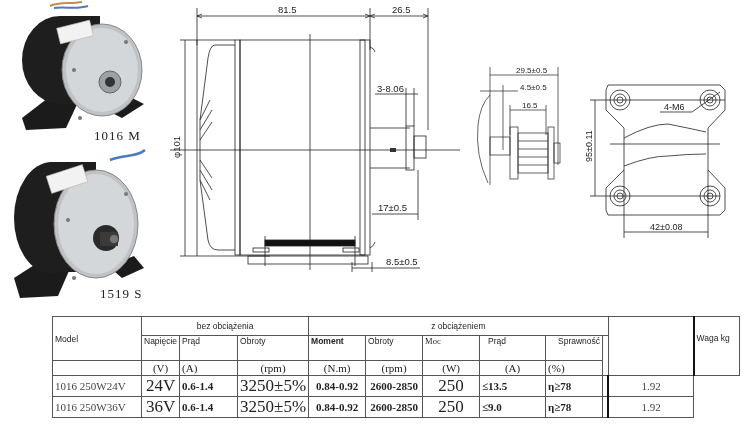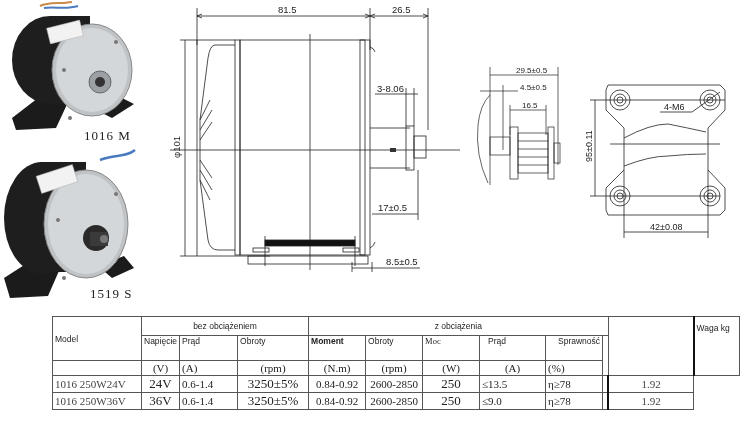--- a/index.html
+++ b/index.html
@@ -1,27 +1,27 @@
 <!DOCTYPE html>
 <html><head>
 <meta charset="utf-8">
 <style>
   html, body { margin:0; padding:0; background:#ffffff; }
   body { width:750px; height:426px; position:relative; overflow:hidden; font-family:"Liberation Sans", sans-serif; color:#111; }
-  .photo { position:absolute; left:0; width:150px; background:#fff; }
+  .photo { position:absolute; left:10px; width:150px; background:#fff; }
   .photo svg { display:block; }
   .photo-label { position:absolute; font-family:"Liberation Serif", serif; font-size:13px; color:#222; letter-spacing:1px; }
   .drawing { position:absolute; }
   .dim { font-family:"Liberation Sans", sans-serif; font-size:9.5px; fill:#222; }
   .spec-table { position:absolute; left:52px; top:316px; border-collapse:collapse; font-size:9px; }
   .spec-table td { border:1px solid #555; padding:0 2px; vertical-align:middle; height:14px; }
   .hdr { font-family:"Liberation Sans", sans-serif; font-size:8.5px; color:#222; }
   .unit { font-family:"Liberation Serif", serif; font-size:11px; text-align:center; color:#222; }
-  .val { font-family:"Liberation Serif", serif; font-size:13px; color:#222; }
-  .bold { font-weight:normal; font-size:11px;margin-left:12px; }
+  .val { font-family:"Liberation Serif", serif; font-size:17px; color:#222; }
+  .bold { font-weight:bold; font-size:11px;margin-left:12px; }
   .model { font-family:"Liberation Serif", serif; font-size:11px; color:#444; }
   .center { text-align:center; }
   .thick-left { border-left:2px solid #111 !important; }
 </style>
 </head>
 <body>
 
 <div class="photo" style="top:0;height:148px;">
   <svg width="150" height="148" viewBox="0 0 150 148">
     <path d="M40 6 C 48 2, 60 4, 72 2" stroke="#c98a4a" stroke-width="2" fill="none"></path>
@@ -186,24 +186,24 @@
   </g>
   <text class="dim" x="84" y="50" style="font-size:9px">4-M6</text>
   <text class="dim" x="12" y="102" transform="rotate(-90 12 102)" style="font-size:9px">95±0.11</text>
   <text class="dim" x="70" y="170" style="font-size:9px">42±0.08</text>
 </svg>
 
 <table class="spec-table">
   <tbody>
       <tr>
     <td rowspan="2" class="hdr" style="width:84px;">Model</td>
-    <td colspan="3" class="hdr center" style="height:18px;">bez obciążeniem</td>
-    <td colspan="6" class="hdr center">z obciążenia</td>
+    <td colspan="3" class="hdr center" style="height:18px;">bez obciążenia</td>
+    <td colspan="6" class="hdr center">z obciążeniem</td>
     <td rowspan="3" style="width:80px;"></td>
-    <td rowspan="3" class="hdr thick-left" style="width:40px;vertical-align:top;padding-top:6px;">Waga kg</td>
+    <td rowspan="3" class="hdr thick-left" style="width:40px;vertical-align:top;padding-top:16px;">Waga kg</td>
   </tr>
   <tr>
     <td class="hdr" style="width:33px;height:24px;vertical-align:top;">Napięcie</td>
     <td class="hdr" style="width:53px;vertical-align:top;">Prąd</td>
     <td class="hdr" style="width:66px;vertical-align:top;">Obroty</td>
     <td class="hdr" style="width:52px;vertical-align:top;font-weight:bold;">Moment</td>
     <td class="hdr" style="width:52px;vertical-align:top;">Obroty</td>
     <td class="hdr" style="width:52px;vertical-align:top;font-family:Liberation Serif, serif;">Moc</td>
     <td class="hdr" style="width:55px;vertical-align:top;padding-left:8px;">Prąd</td>
     <td class="hdr" style="width:52px;vertical-align:top;text-align:right;">Sprawność</td>

